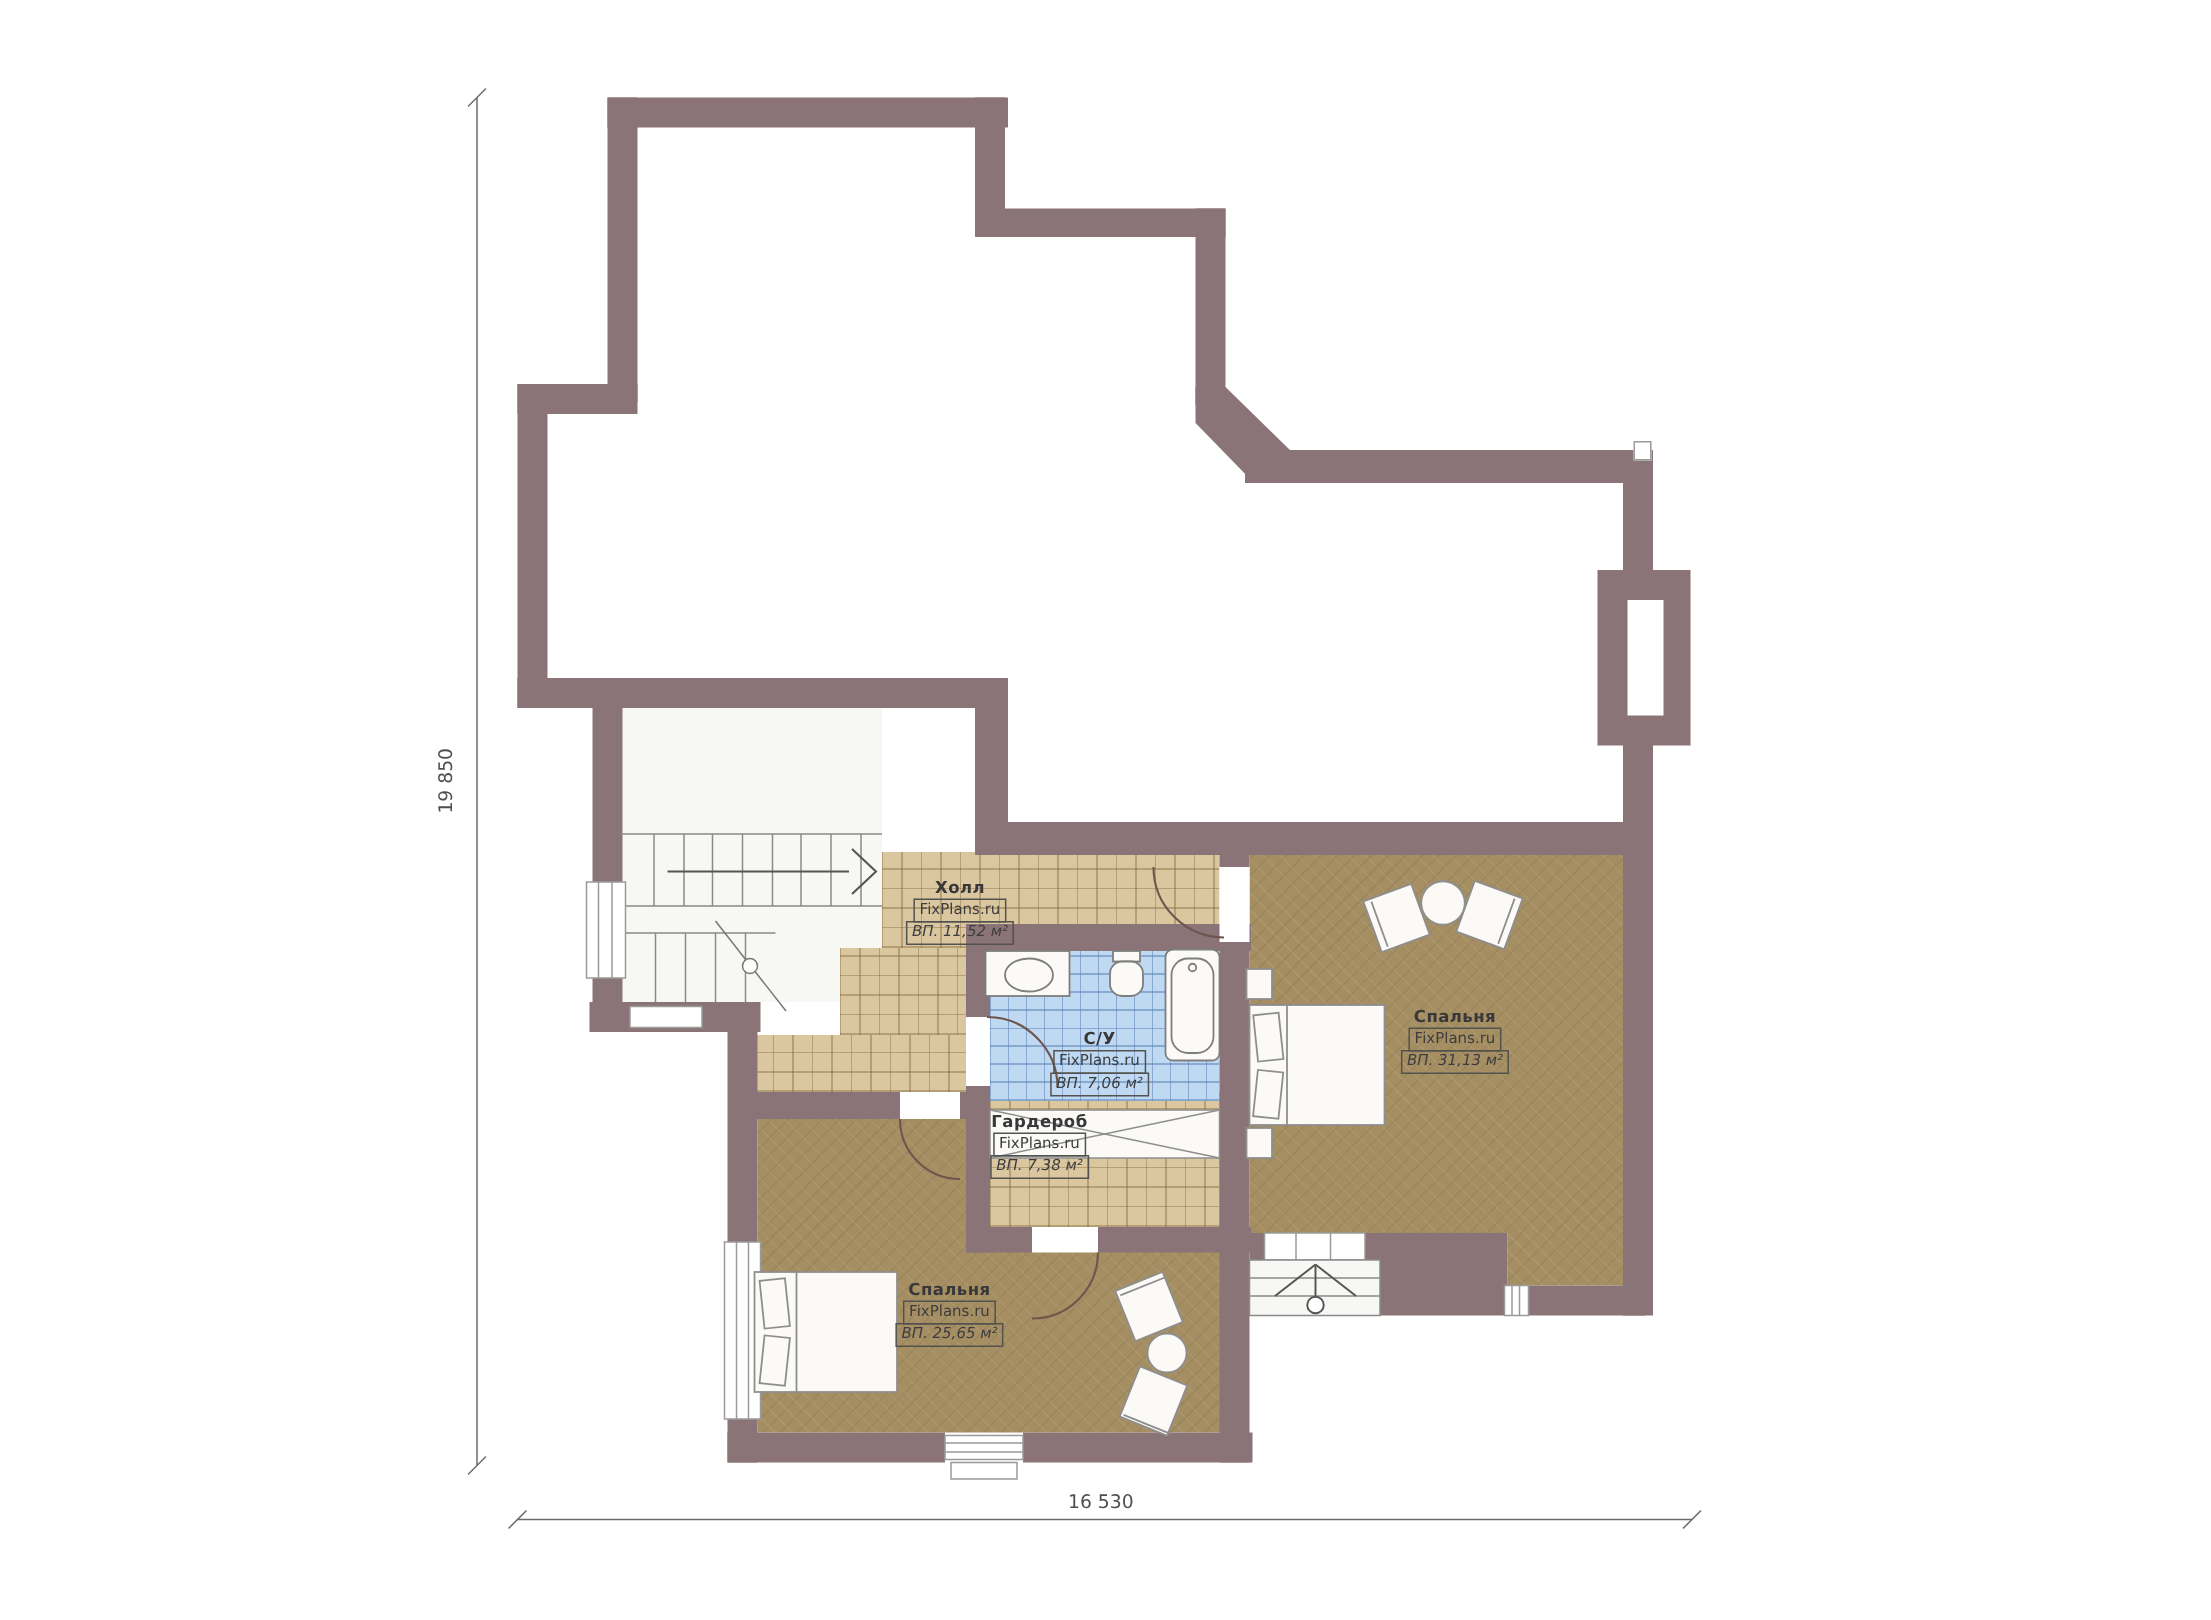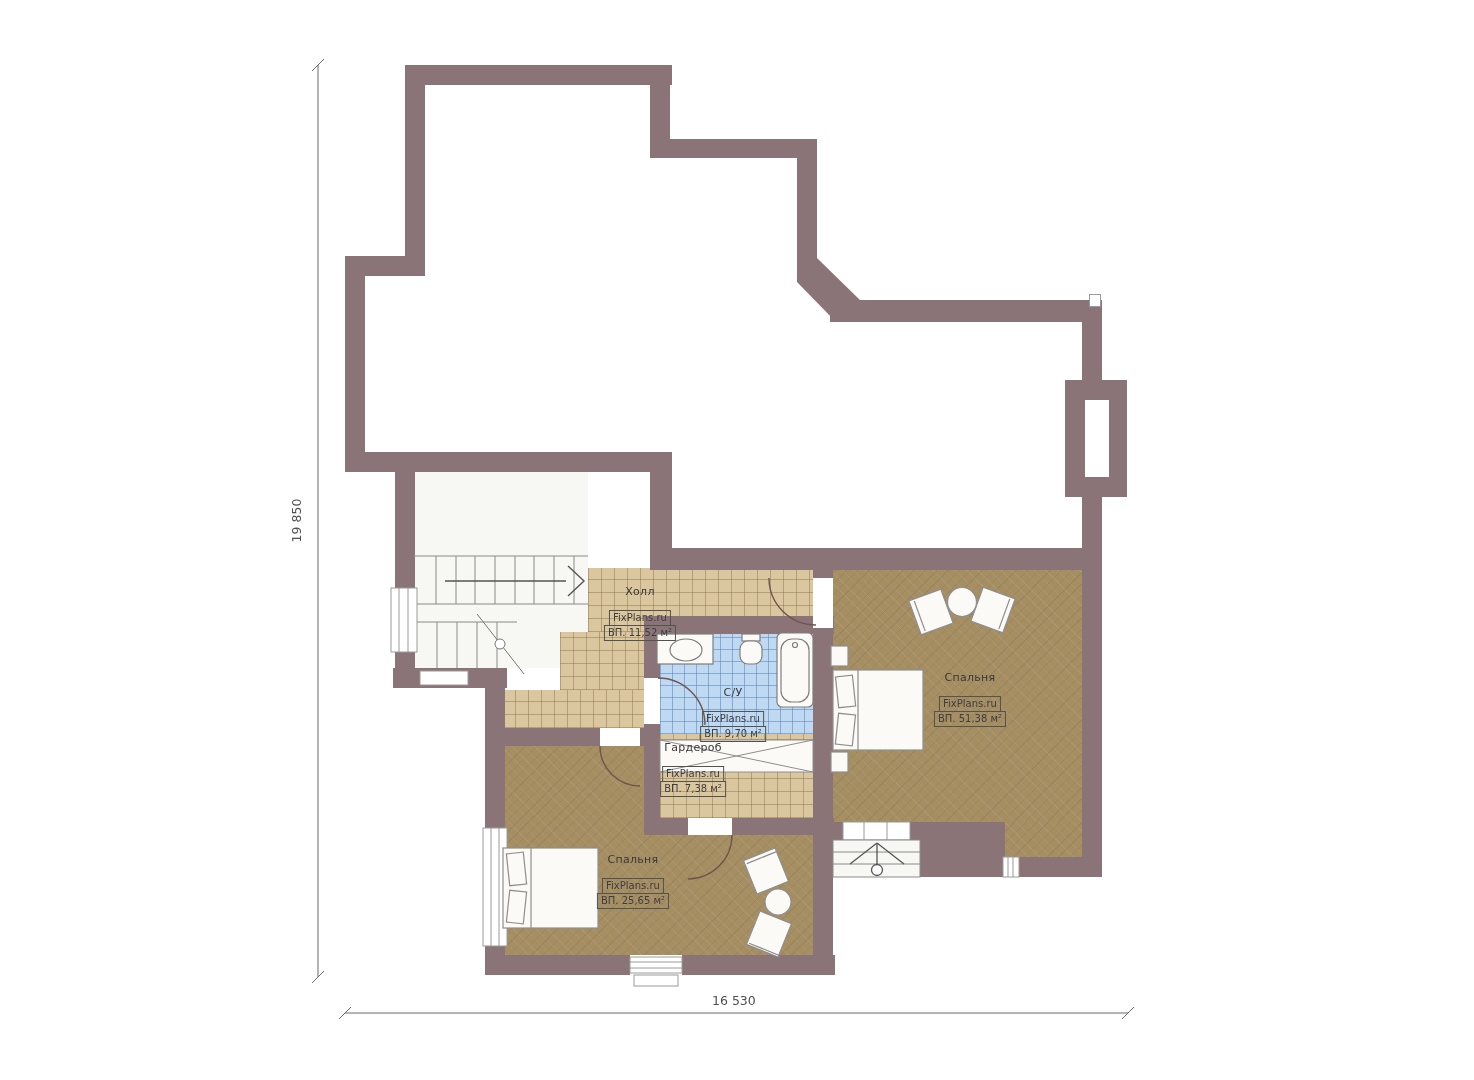--- a/index.html
+++ b/index.html
@@ -16,23 +16,23 @@
       background-image:repeating-linear-gradient(0deg,rgba(125,98,55,.40) 0 1px,transparent 1px 13px),
                        repeating-linear-gradient(90deg,rgba(125,98,55,.40) 0 1px,transparent 1px 13px);}
   .ft{position:absolute;background:#c0d9f2;
       background-image:repeating-linear-gradient(0deg,rgba(90,130,180,.55) 0 1px,transparent 1px 12px),
                        repeating-linear-gradient(90deg,rgba(90,130,180,.55) 0 1px,transparent 1px 12px);}
   .fs{position:absolute;background:#f7f7f4;}
   .whitebox{position:absolute;background:#ffffff;border:1px solid #9a9a9a;box-sizing:border-box;}
   
   .rlabel{position:absolute;display:flex;flex-direction:column;align-items:center;
           color:#3d3d40;z-index:6;transform:translateX(-50%);}
-  .rname{font-size:11px;font-weight:normal;letter-spacing:.3px;margin-bottom:12px;color:#38383a;}
+  .rname{font-size:11px;font-weight:bold;letter-spacing:.3px;margin-bottom:1px;color:#38383a;}
   .rbox{font-size:10px;border:1px solid #52524f;padding:0 3px;line-height:14px;white-space:nowrap;}
-  .rbox + .rbox{margin-top:-1px;}
+  .rbox + .rbox{margin-top:-1px;font-style:italic;}
   .dim{position:absolute;font-size:12.5px;color:#4f4f4f;z-index:6;}
   #dim-left{transform:rotate(-90deg);transform-origin:center;}
   svg{position:absolute;left:0;top:0;z-index:5;}
 </style>
 </head>
 <body>
 
 <div id="stage">
 
   <div class="fw" style="left:833px;top:568px;width:249px;height:254px;"></div>
@@ -235,31 +235,31 @@
   </svg>
 
   <div class="rlabel" style="left:640px;top:585px;">
     <div class="rname">Холл</div>
     <div class="rbox">FixPlans.ru</div>
     <div class="rbox">ВП. 11,52 м²</div>
   </div>
   <div class="rlabel" style="left:733px;top:686px;">
     <div class="rname">С/У</div>
     <div class="rbox">FixPlans.ru</div>
-    <div class="rbox">ВП. 9,70 м²</div>
+    <div class="rbox">ВП. 7,06 м²</div>
   </div>
   <div class="rlabel" style="left:693px;top:741px;">
     <div class="rname">Гардероб</div>
     <div class="rbox">FixPlans.ru</div>
     <div class="rbox">ВП. 7,38 м²</div>
   </div>
   <div class="rlabel" style="left:970px;top:671px;">
     <div class="rname">Спальня</div>
     <div class="rbox">FixPlans.ru</div>
-    <div class="rbox">ВП. 51,38 м²</div>
+    <div class="rbox">ВП. 31,13 м²</div>
   </div>
   <div class="rlabel" style="left:633px;top:853px;">
     <div class="rname">Спальня</div>
     <div class="rbox">FixPlans.ru</div>
     <div class="rbox">ВП. 25,65 м²</div>
   </div>
 
   <div class="dim" id="dim-left" style="left:275px;top:513px;">19 850</div>
   <div class="dim" style="left:712px;top:993px;">16 530</div>
 

